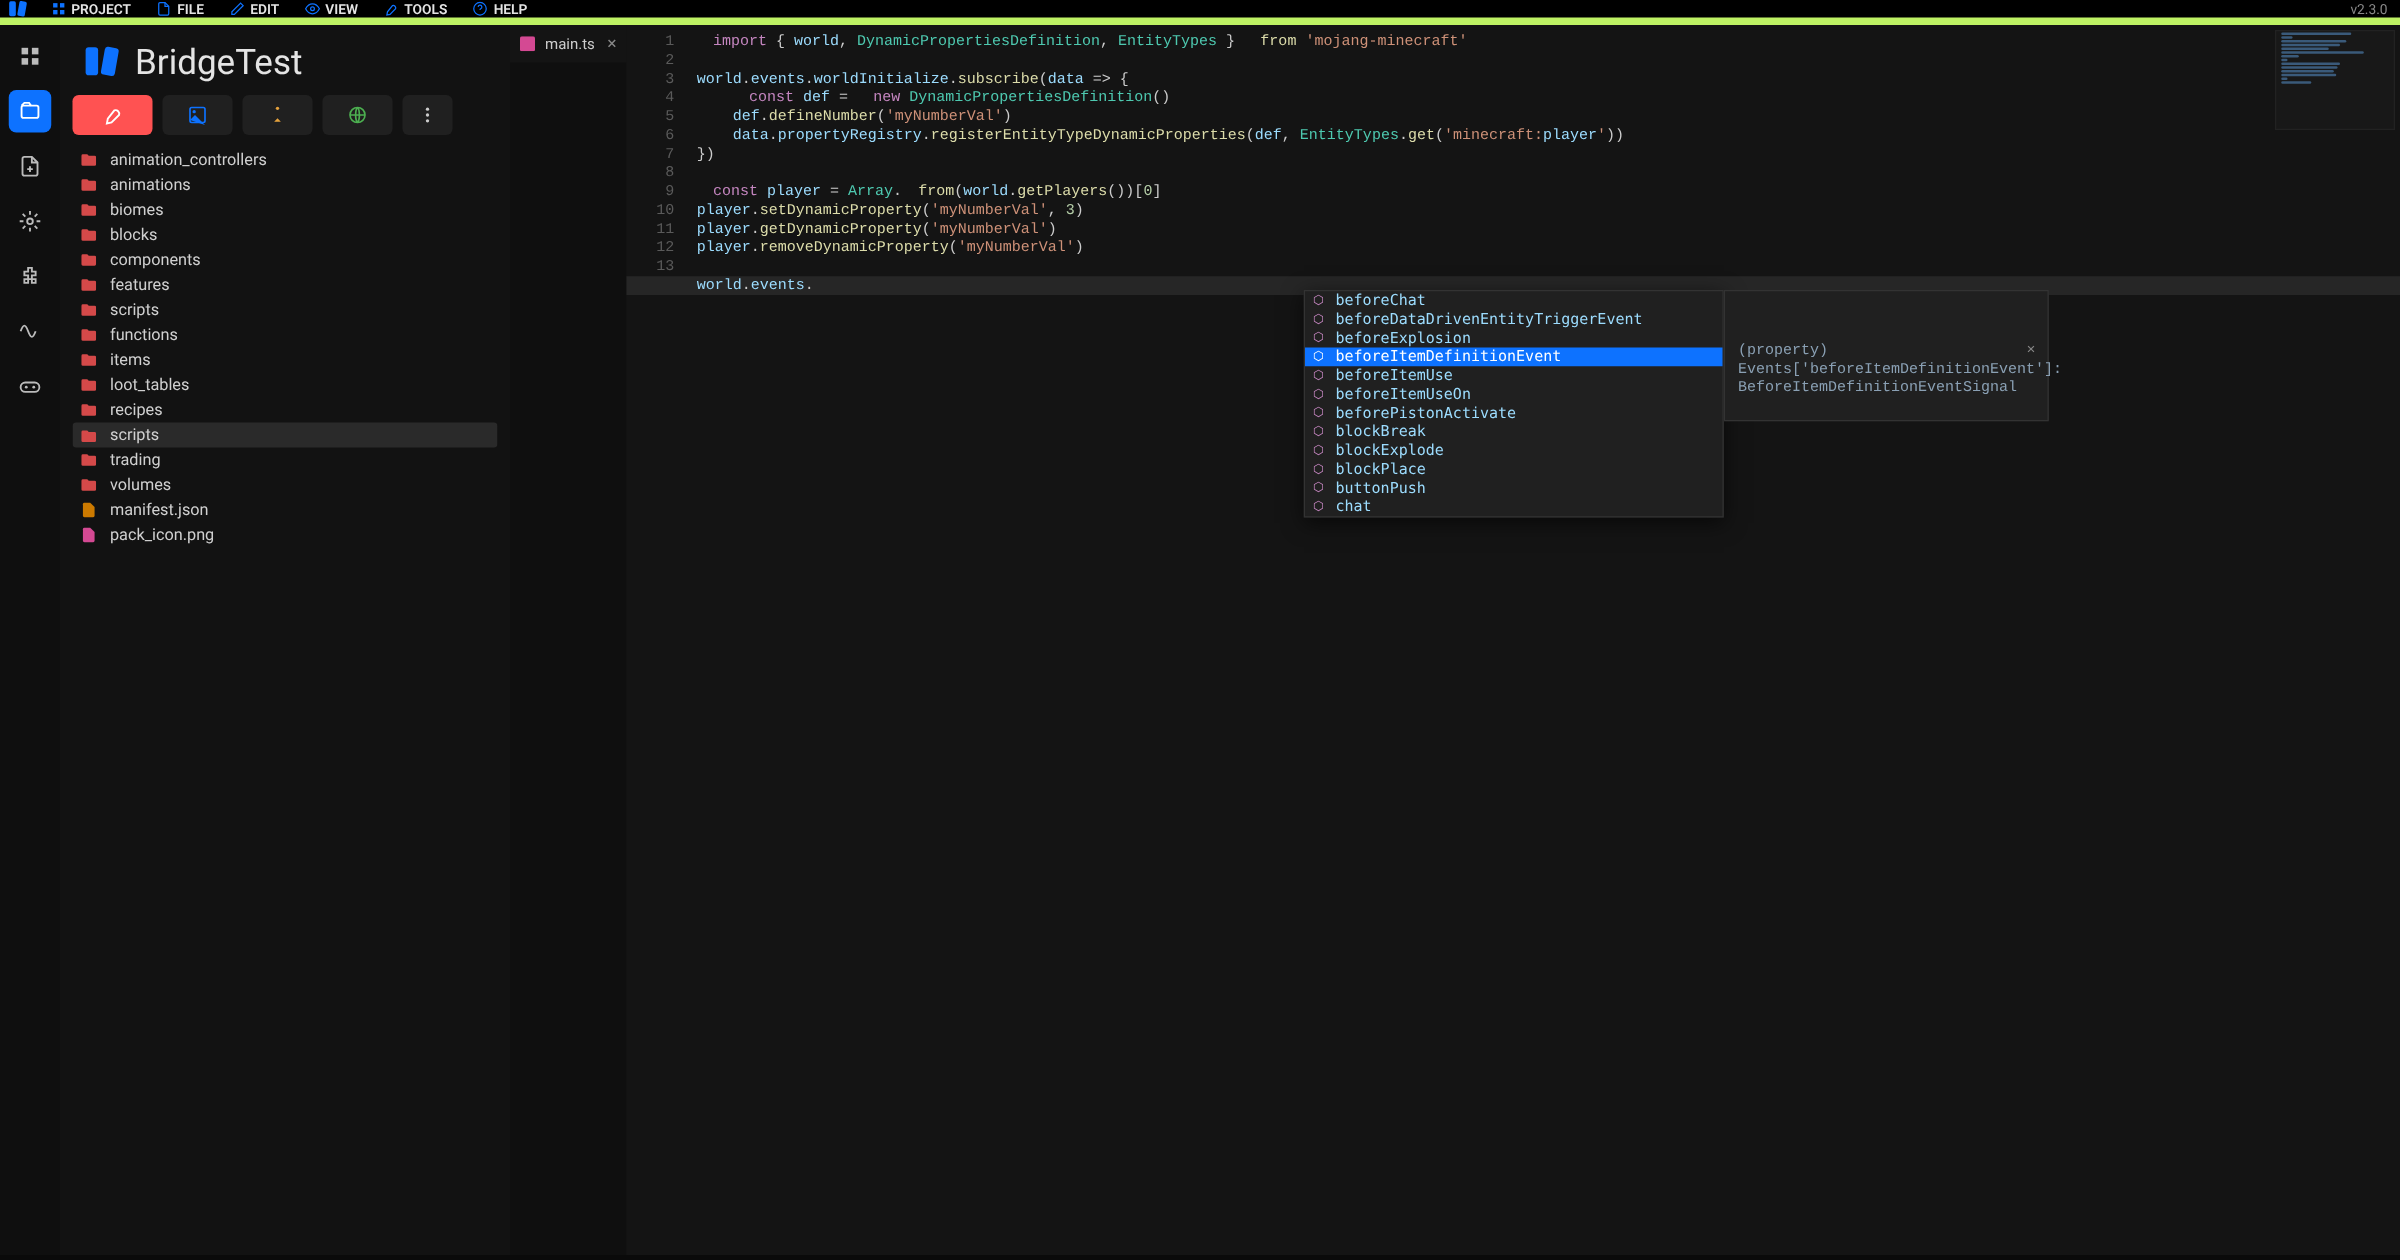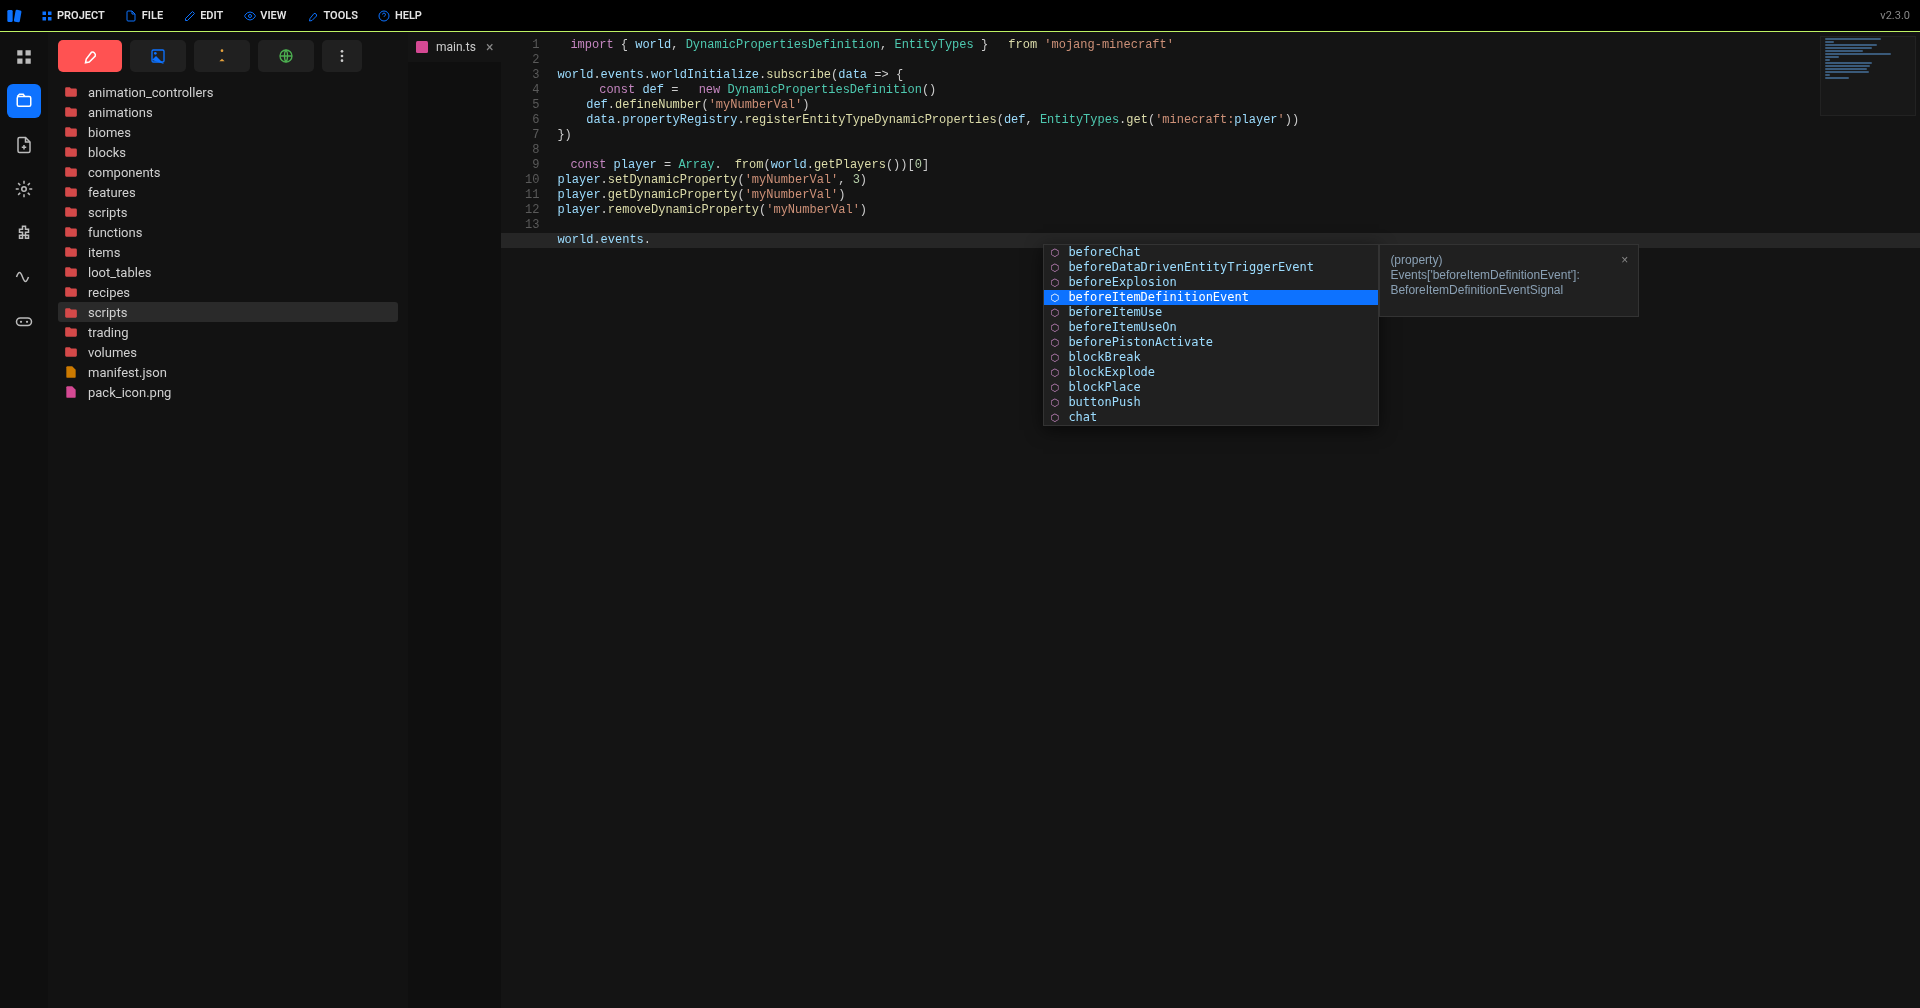--- a/index.html
+++ b/index.html
@@ -8,26 +8,26 @@
   background: #0a0a0a;
   color: #cccccc;
   font-size: 13px;
   width: 1920px;
   height: 1008px;
   overflow: hidden;
 }
 
 
 .menubar {
-  height: 32px;
+  height: 20px;
   background: #000000;
   display: flex;
   align-items: center;
   padding: 0 4px;
-  border-bottom: 1px solid #bef264;
+  border-bottom: 6px solid #bef264;
 }
 .menubar .logo {
   width: 20px; height: 20px;
   margin-right: 6px;
   display:flex; align-items:center; justify-content:center;
   color:#0d72ff;
 }
 .menubar .menu-item {
   display: flex;
   align-items: center;
@@ -217,21 +217,21 @@
 .doc-popup {
   position: absolute;
   left: 878px; top: 212px;
   width: 260px;
   background: #202020;
   border: 1px solid #333;
   padding: 8px 10px;
   font-size: 12px;
   color: #aaa;
 }
-.doc-popup .sig { font-family: Liberation Sans, sans-serif; color:#8aa0b4; margin-bottom:10px; position:relative;}
+.doc-popup .sig { font-family: Liberation Mono, monospace; color:#8aa0b4; margin-bottom:10px; position:relative;margin-top:32px;}
 .doc-popup .sig .close-x { position:absolute; right:0; top:0; cursor:pointer; color:#888;}
 .doc-popup .desc { line-height: 1.35; }
 
 svg { display:block; }
 </style>
 </head>
 <body>
 
 <div class="menubar">
   <div class="logo">
@@ -356,20 +356,29 @@
           <svg width="18" height="18" viewBox="0 0 24 24" fill="currentColor">
             <rect x="2" y="8" width="20" height="10" rx="5" fill="none" stroke="currentColor" stroke-width="2"></rect>
             <circle cx="8" cy="13" r="1.5"></circle>
             <circle cx="16" cy="13" r="1.5"></circle>
           </svg>
         </span>
       </div>
     </div>
 
   <div class="sidebar">
+    <div class="project-header">
+      <div class="project-logo">
+        <svg width="30" height="30" viewBox="0 0 24 24">
+            <rect x="2" y="3" width="8" height="18" rx="2" fill="#0d72ff"></rect>
+            <rect x="13" y="3" width="9" height="18" rx="2" fill="#0d72ff" transform="rotate(10 17 12)"></rect>
+          </svg>
+      </div>
+      <div class="project-title">BridgeTest</div>
+    </div>
     <div class="toolbar">
       <div class="tool-btn primary">
           <svg width="18" height="18" viewBox="0 0 24 24" fill="none" stroke="#fff" stroke-width="2">
             <path d="M14 7a4 4 0 0 1 5 5l-8 8-5 1 1-5 7-9z"></path>
           </svg>
         </div>
       <div class="tool-btn">
           <svg width="16" height="16" viewBox="0 0 24 24" fill="#0d72ff">
             <rect x="3" y="3" width="18" height="18" rx="2" fill="none" stroke="#0d72ff" stroke-width="2"></rect>
             <circle cx="8" cy="8" r="2"></circle>

